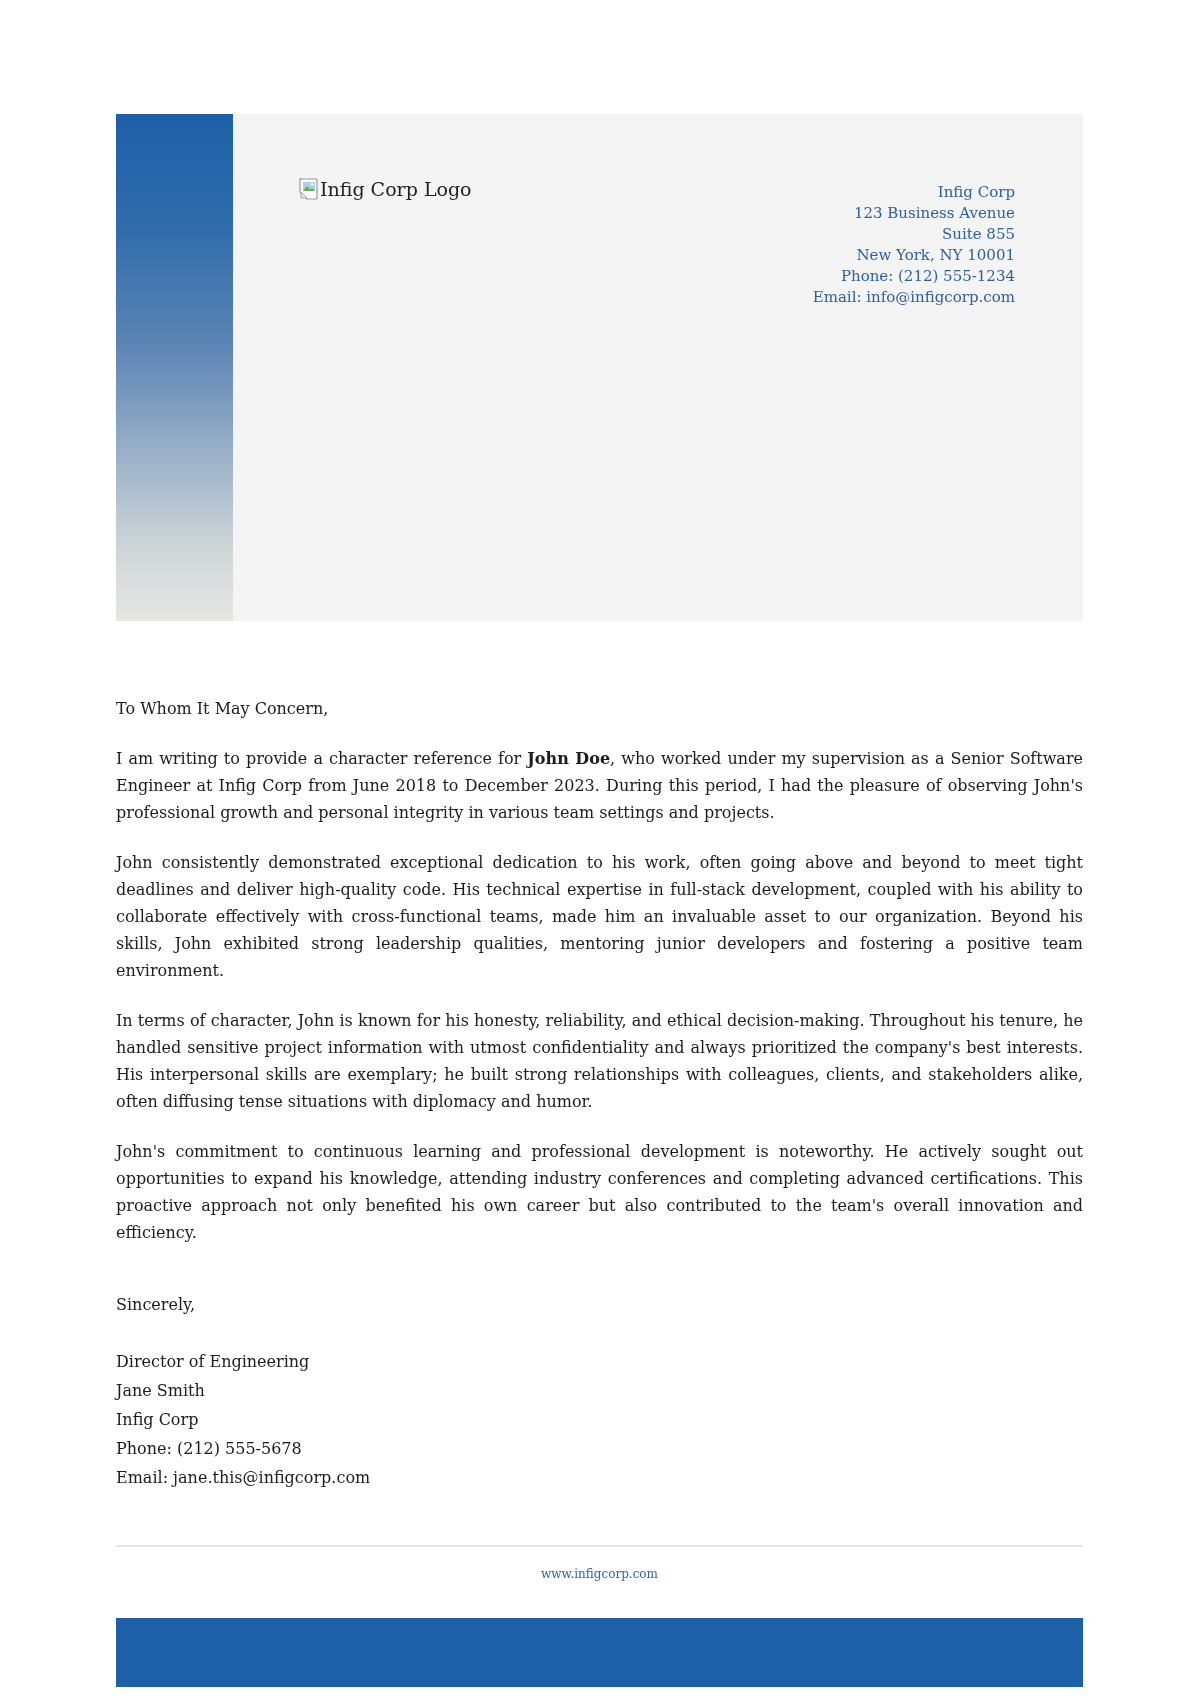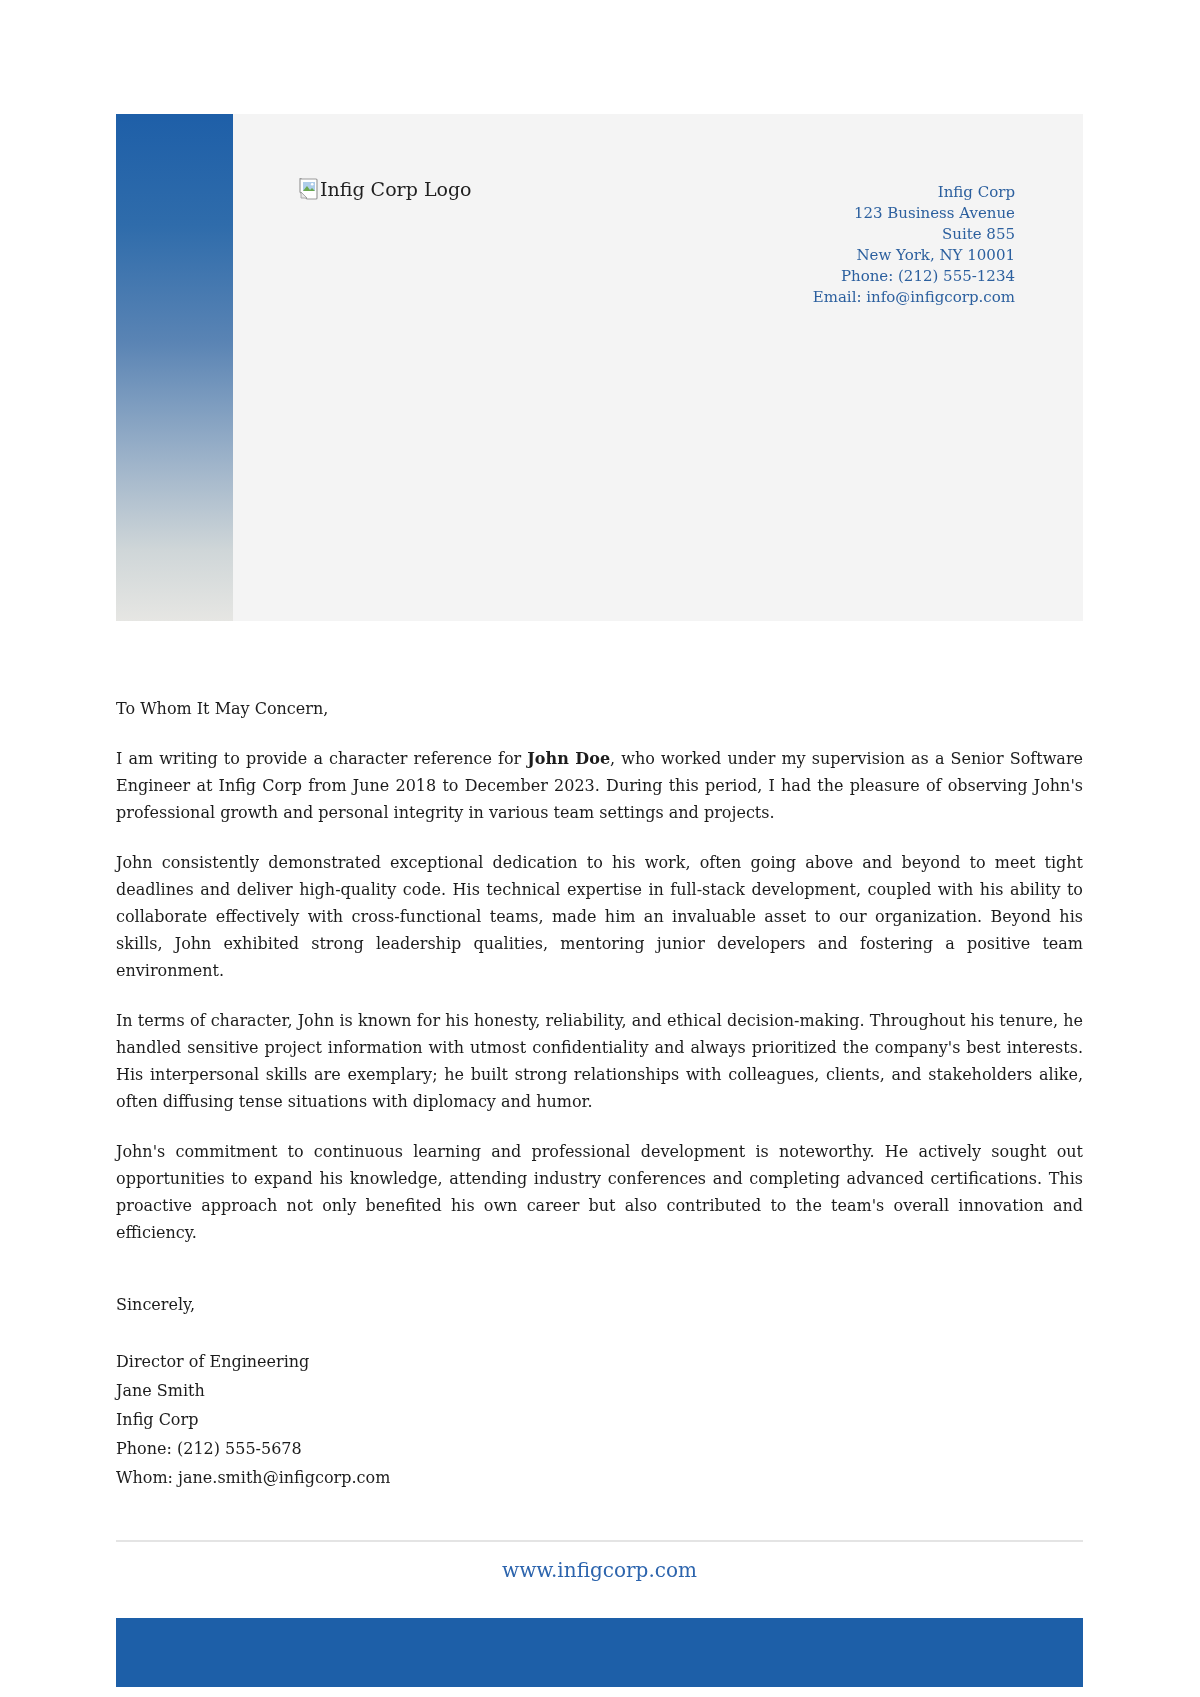--- a/index.html
+++ b/index.html
@@ -70,21 +70,21 @@
   
   .page-footer { margin-top: auto; flex-shrink: 0; }
   .footer-divider {
     border: none;
     border-top: 2px solid #e4e4e4;
     margin: 0 0 16px 0;
   }
   .footer-link-row { text-align: center; }
   .website-link {
     color: #2c64ad;
-    font-size: 20px;
+    font-size: 12px;
     text-decoration: none;
   }
   .footer-bar {
     height: 69px;
     margin-top: 36px;
     margin-bottom: 10px;
     background: #1d5fa8;
   }
 </style>
 </head>
@@ -123,21 +123,21 @@
     <p class="justified"><span>I am writing to provide a character reference for </span><span class="bold-name">John Doe</span><span>, who worked under my supervision as a Senior Software Engineer at Infig Corp from June 2018 to December 2023. During this period, I had the pleasure of observing John's professional growth and personal integrity in various team settings and projects.</span></p>
     <p class="justified">John consistently demonstrated exceptional dedication to his work, often going above and beyond to meet tight deadlines and deliver high-quality code. His technical expertise in full-stack development, coupled with his ability to collaborate effectively with cross-functional teams, made him an invaluable asset to our organization. Beyond his skills, John exhibited strong leadership qualities, mentoring junior developers and fostering a positive team environment.</p>
     <p class="justified">In terms of character, John is known for his honesty, reliability, and ethical decision-making. Throughout his tenure, he handled sensitive project information with utmost confidentiality and always prioritized the company's best interests. His interpersonal skills are exemplary; he built strong relationships with colleagues, clients, and stakeholders alike, often diffusing tense situations with diplomacy and humor.</p>
     <p class="justified">John's commitment to continuous learning and professional development is noteworthy. He actively sought out opportunities to expand his knowledge, attending industry conferences and completing advanced certifications. This proactive approach not only benefited his own career but also contributed to the team's overall innovation and efficiency.</p>
     <p class="closing">Sincerely,</p>
     <div class="signature-block">
       <div>Director of Engineering</div>
       <div>Jane Smith</div>
       <div>Infig Corp</div>
       <div>Phone: (212) 555-5678</div>
-      <div>Whom: jane.smith@infigcorp.com</div>
+      <div>Email: jane.this@infigcorp.com</div>
     </div>
   </main>
 
   <footer class="page-footer">
     <hr class="footer-divider">
     <div class="footer-link-row">
       <a href="#" class="website-link">www.infigcorp.com</a>
     </div>
     <div class="footer-bar"></div>
   </footer>

